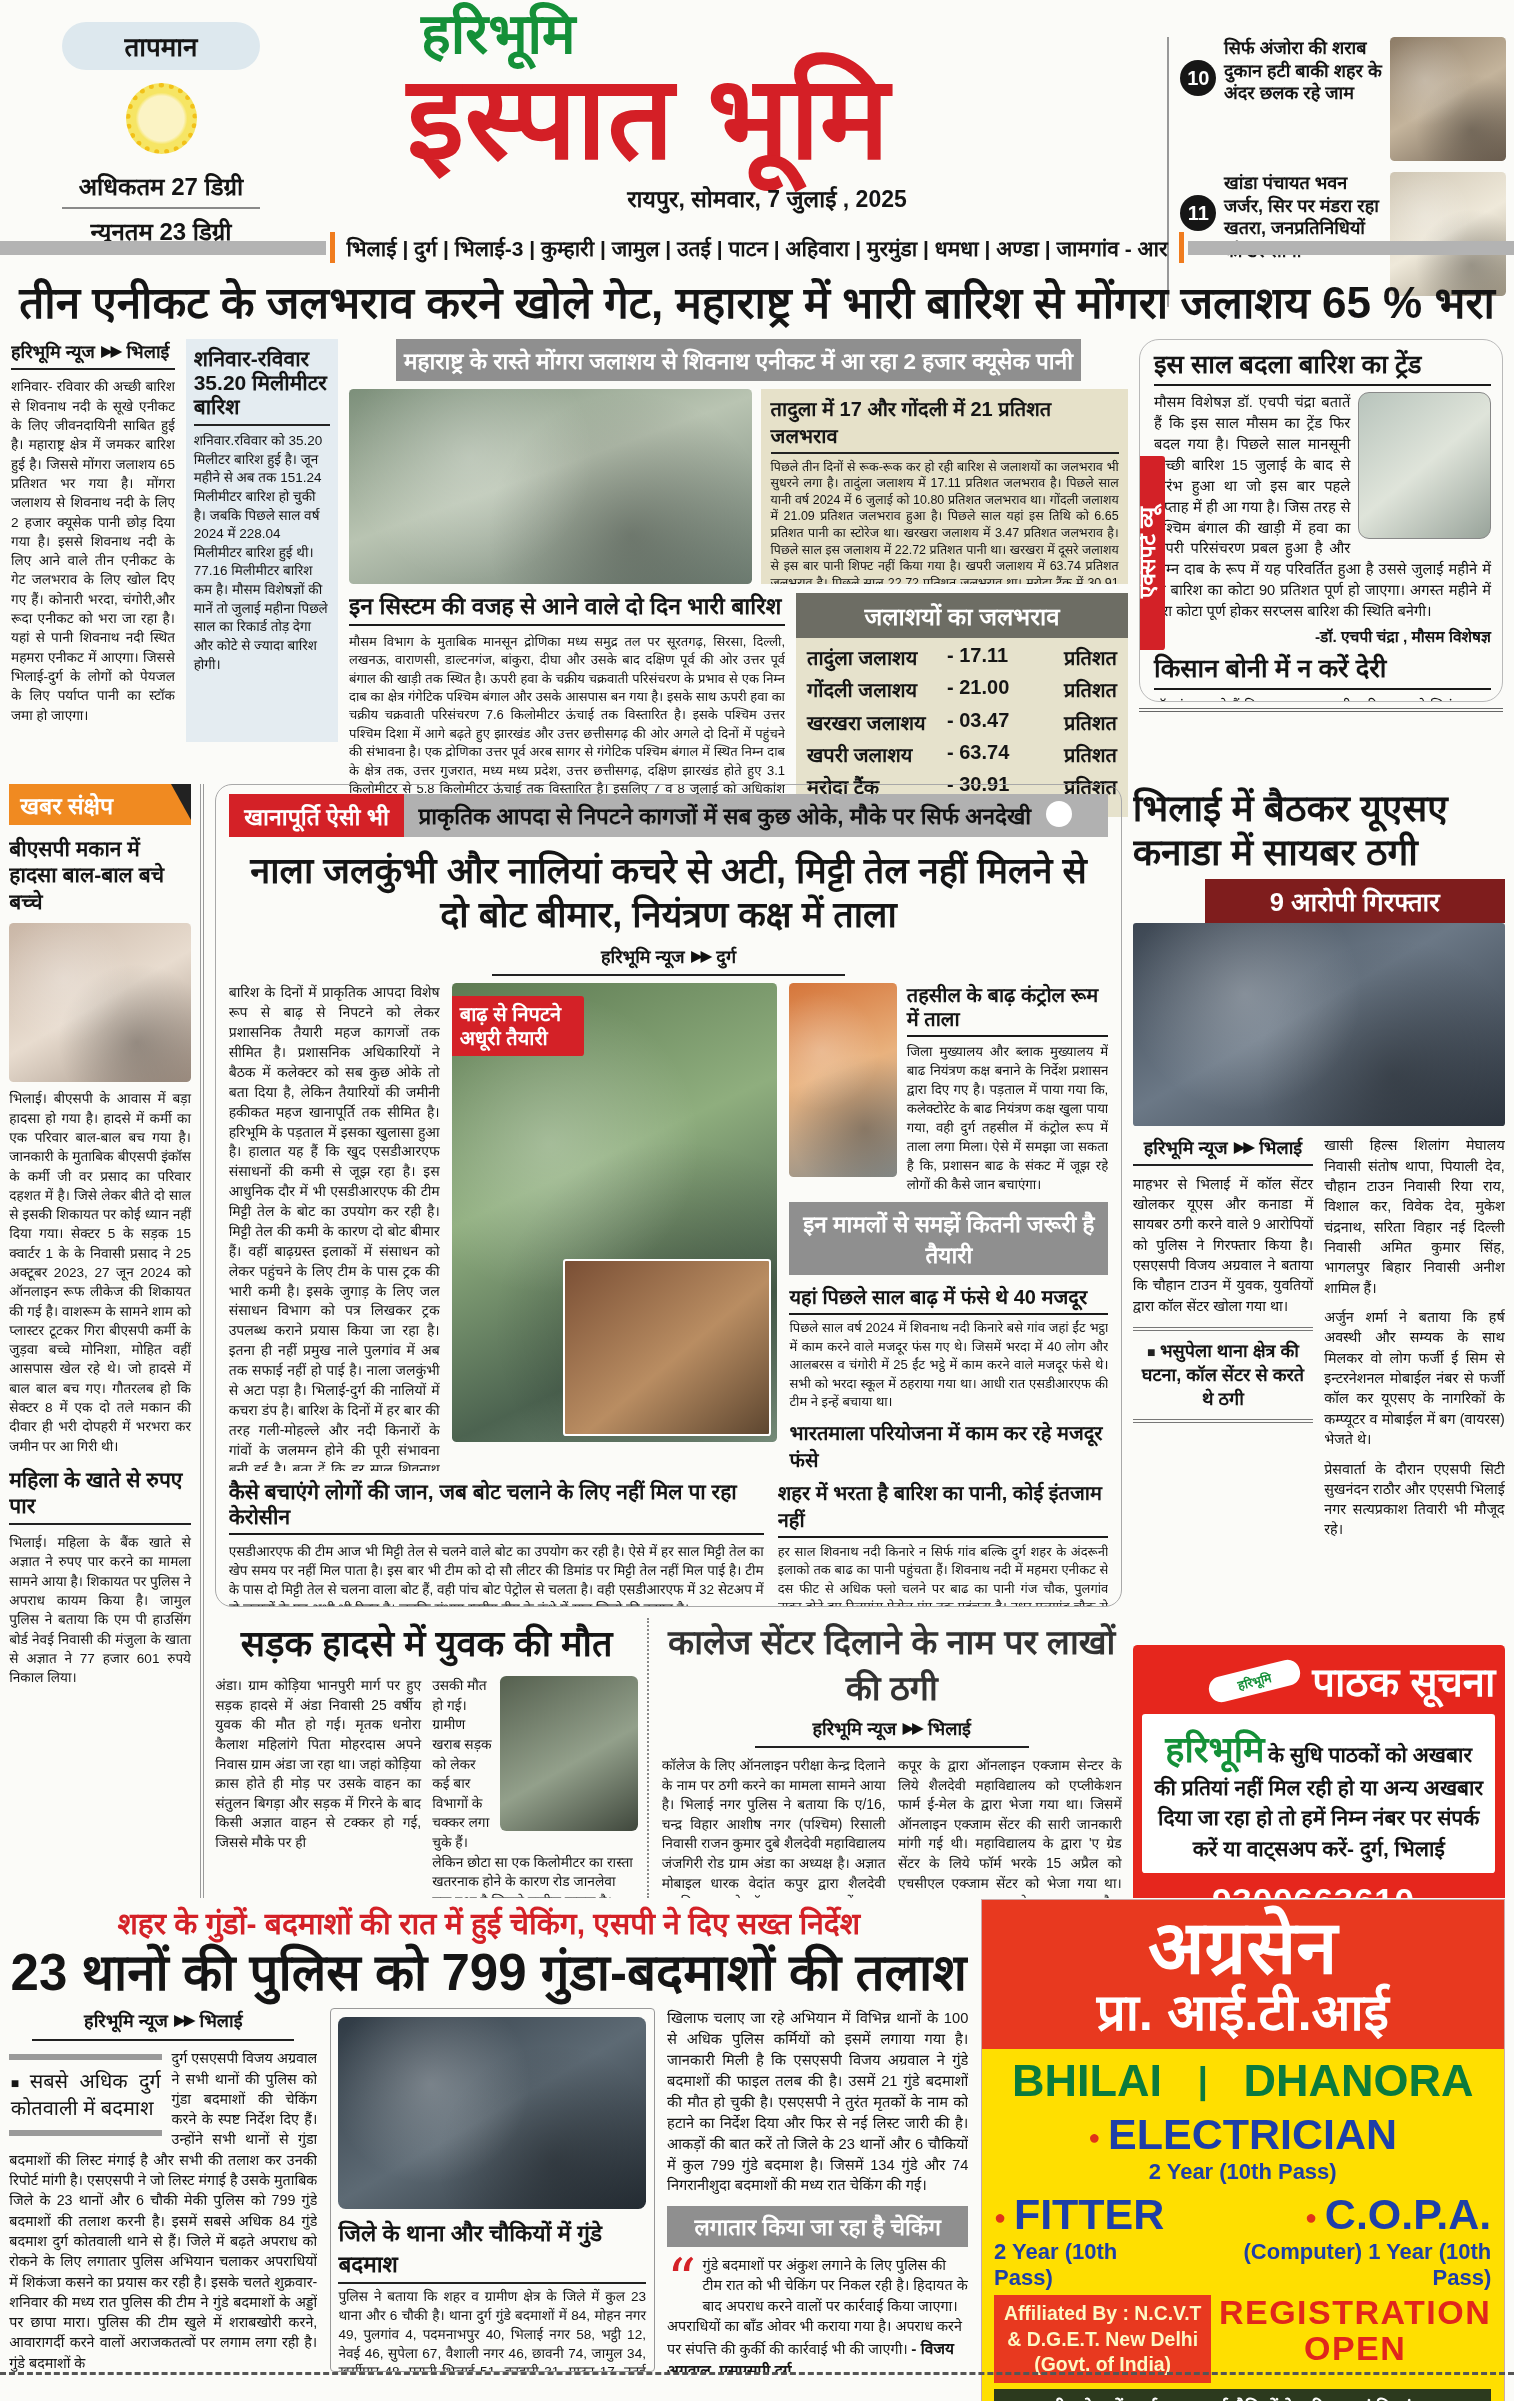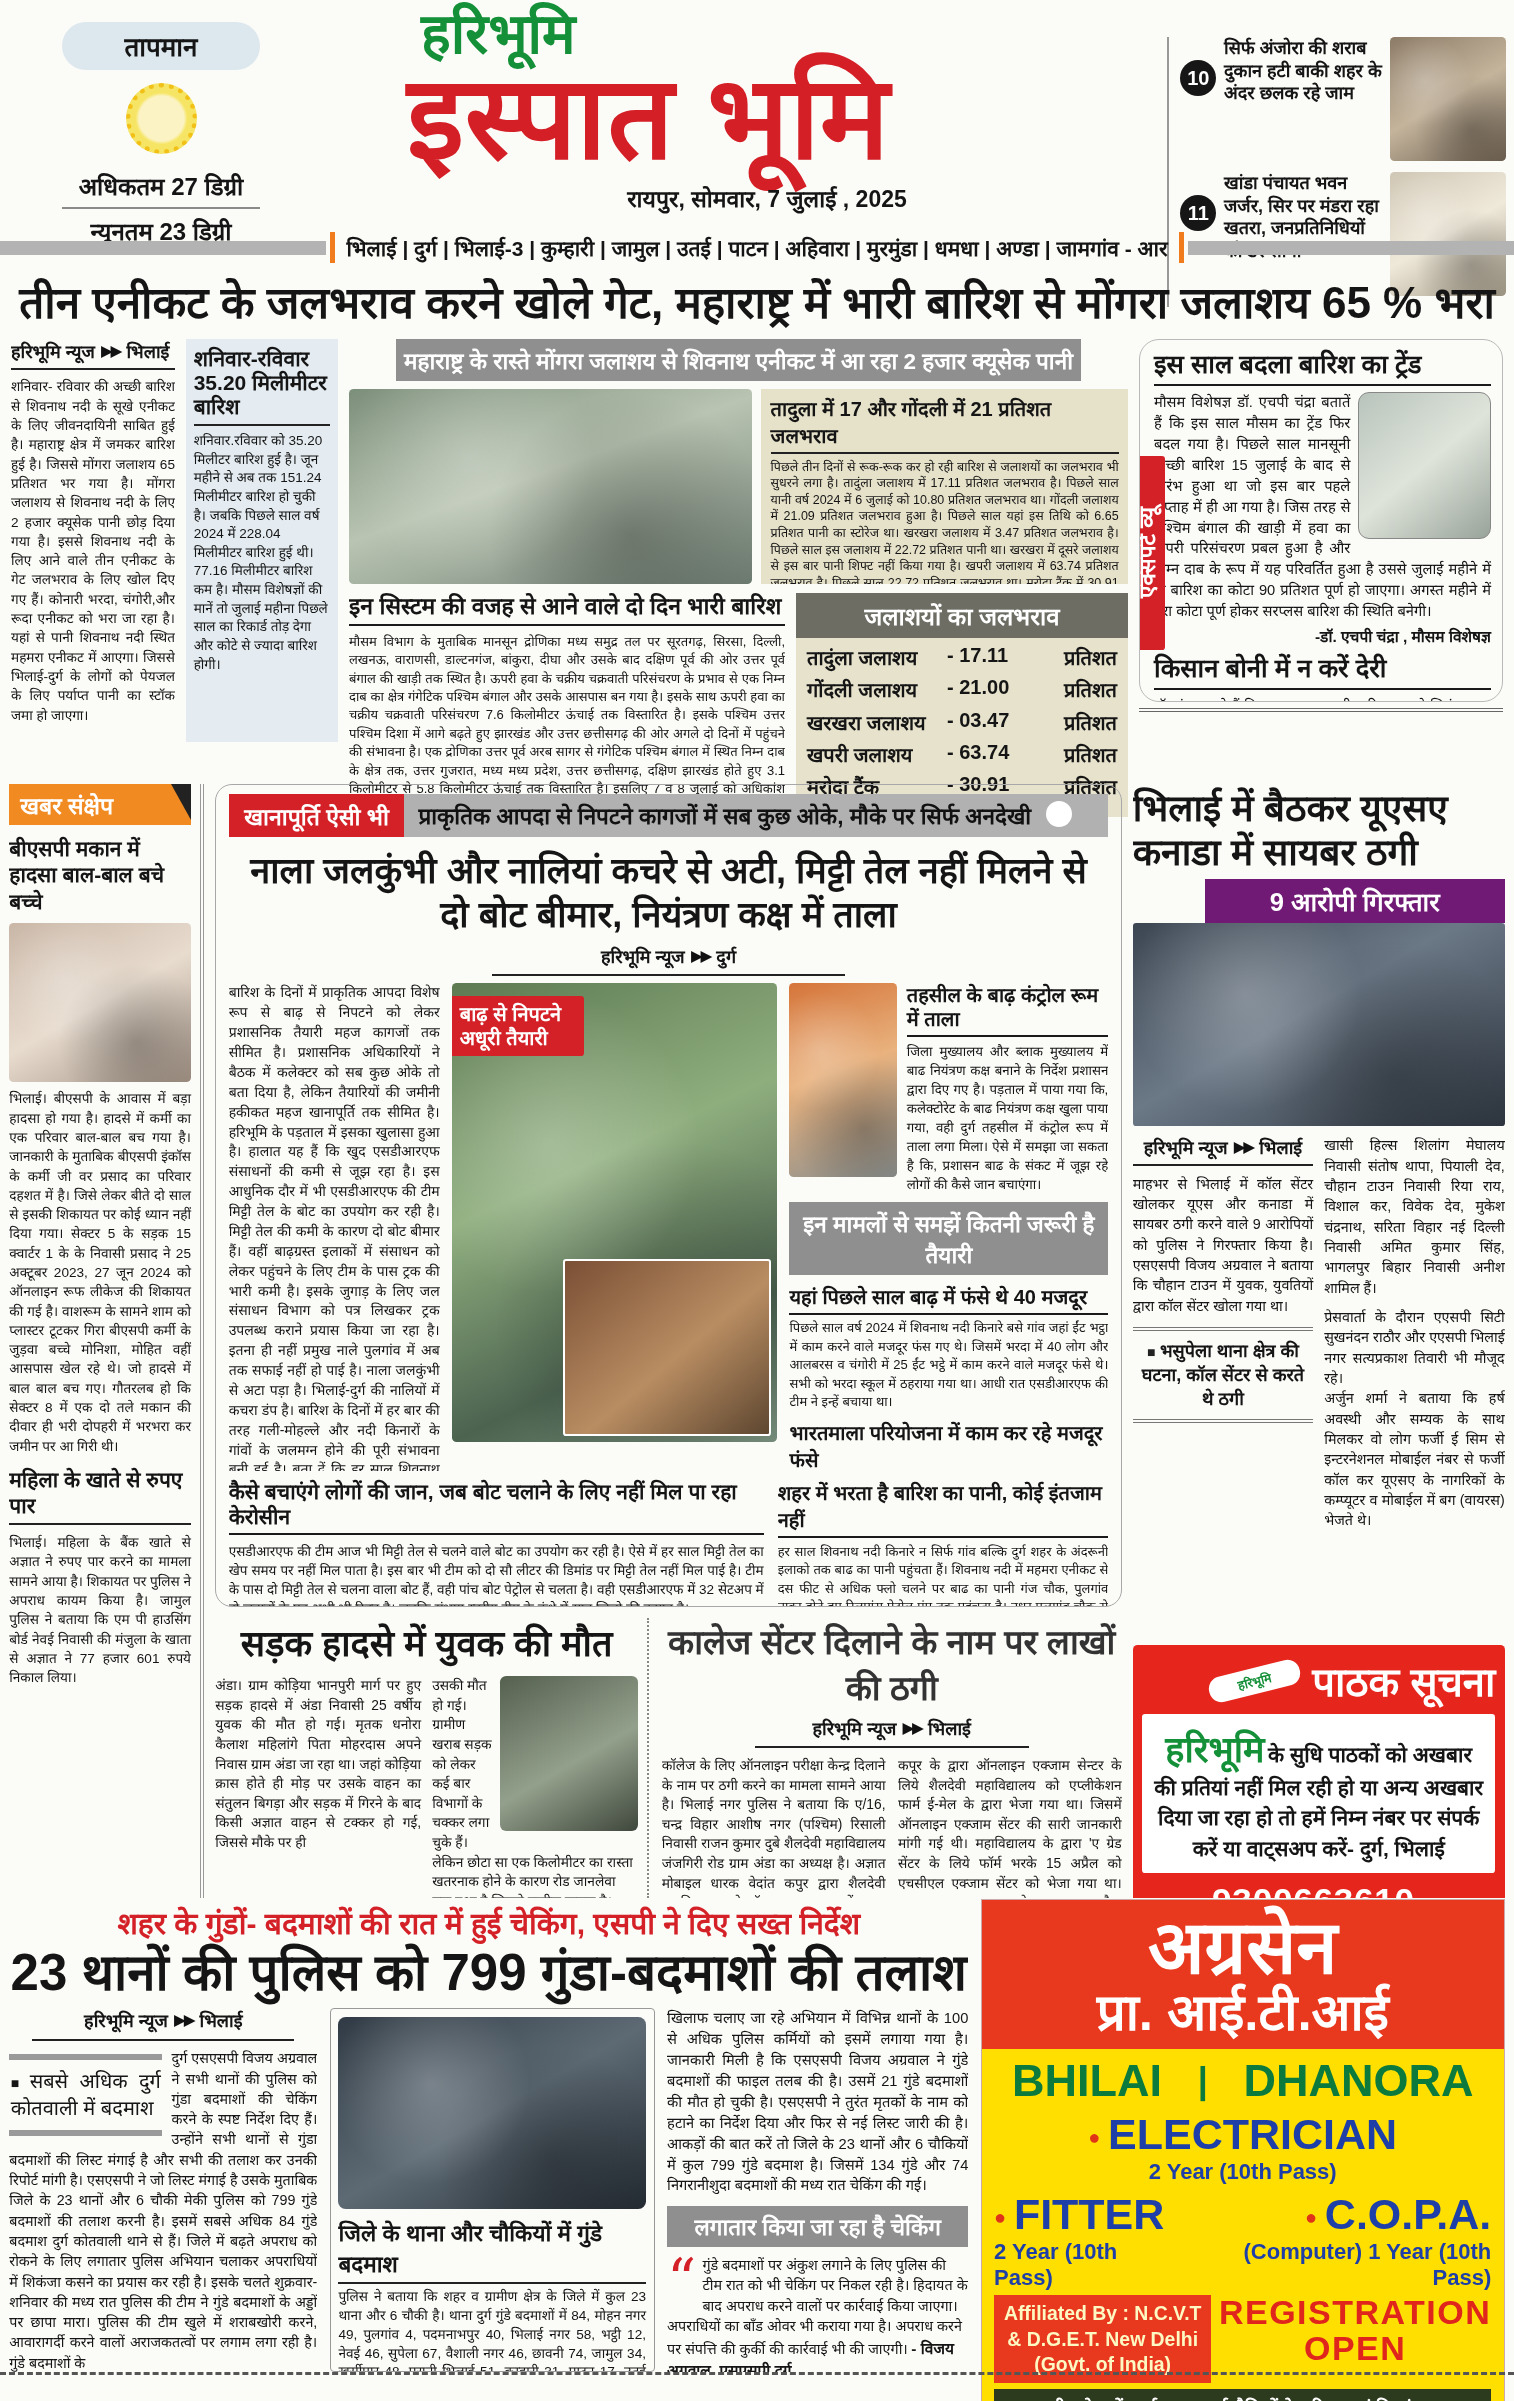--- a/index.html
+++ b/index.html
@@ -123,21 +123,21 @@
   .acc-cols { display:flex; gap:11px; }
   .acc-cols .c { flex:1; font-size:13.8px; }
   .accph { float:right; width:138px; height:155px; margin:0 0 4.6px 7.7px; background:linear-gradient(150deg,#55604f,#93a08b 55%,#3f473c); border-radius:6.2px; }
   .college { flex:1; overflow:hidden; }
   .college h2 { font-size:34px; text-align:center; color:#333; margin-bottom:6.2px; }
   .college .nala-byline { margin:0 93px 7.7px; }
   .col-cols { display:flex; gap:12.4px; }
   .col-cols .c { flex:1; font-size:13.8px; }
   .rightcol { flex:0 0 372px; display:flex; flex-direction:column; overflow:hidden; }
   .cyber h2 { font-size:37px; line-height:1.18; margin:3.1px 0 4.6px; }
-  .cyber .badge { background:#701a75; color:#fff; font-weight:bold; font-size:25.6px; text-align:center; padding:4.6px 0; margin-left:72px; }
+  .cyber .badge { background:#7f1d1d; color:#fff; font-weight:bold; font-size:25.6px; text-align:center; padding:4.6px 0; margin-left:72px; }
   .cyberph { height:203px; margin:0 0 9.3px; background:linear-gradient(150deg,#3c4652,#6b7886 45%,#2e3640); border-radius:3.1px; }
   .cyber-cols { display:flex; gap:11px; height:488px; overflow:hidden; }
   .cyber-cols .c { flex:1; font-size:14.3px; }
   .cy-bullet { border-top:4.6px double #777; border-bottom:4.6px double #777; padding:7.7px 3.1px; margin-top:11px;
                font-weight:bold; font-size:18px; text-align:center; line-height:1.35; }
   .cy-bullet .sq { color:#222; font-size:14px; margin-right:4.6px; }
   .notice { margin-top:22px; background:#e6261d; border-radius:4.6px; padding:7.7px 9.3px 9.3px; }
   .notice .nhd { display:flex; align-items:center; justify-content:flex-end; gap:11px; margin-bottom:6.2px; }
   .notice .roll { width:93px; height:26px; background:#fff; border-radius:12.4px; transform:rotate(-14deg);
                   display:flex; align-items:center; justify-content:center; color:#149038; font-weight:bold; font-size:12.4px; }
@@ -412,22 +412,22 @@
               <span>भिलाई</span>
             </div>
             <hr class="rule">
             <div class="body-text">माहभर से भिलाई में कॉल सेंटर खोलकर यूएस और कनाडा में सायबर ठगी करने वाले 9 आरोपियों को पुलिस ने गिरफ्तार किया है। एसएसपी विजय अग्रवाल ने बताया कि चौहान टाउन में युवक, युवतियों द्वारा कॉल सेंटर खोला गया था।</div>
             <div class="cy-bullet">
               <span class="sq">■</span><span>भसुपेला थाना क्षेत्र की घटना, कॉल सेंटर से करते थे ठगी</span>
             </div>
           </div>
           <div class="c">
             <p class="body-text" style="margin-bottom:9.3px;">खासी हिल्स शिलांग मेघालय निवासी संतोष थापा, पियाली देव, चौहान टाउन निवासी रिया राय, विशाल कर, विवेक देव, मुकेश चंद्रनाथ, सरिता विहार नई दिल्ली निवासी अमित कुमार सिंह, भागलपुर बिहार निवासी अनीश शामिल हैं।</p>
+            <p class="body-text" style="margin-bottom:9.3px;">अर्जुन शर्मा ने बताया कि हर्ष अवस्थी और सम्यक के साथ मिलकर वो लोग फर्जी ई सिम से इन्टरनेशनल मोबाईल नंबर से फर्जी कॉल कर यूएसए के नागरिकों के कम्प्यूटर व मोबाईल में बग (वायरस) भेजते थे।</p>
             <p class="body-text">प्रेसवार्ता के दौरान एएसपी सिटी सुखनंदन राठौर और एएसपी भिलाई नगर सत्यप्रकाश तिवारी भी मौजूद रहे।</p>
-            <p class="body-text" style="margin-bottom:9.3px;">अर्जुन शर्मा ने बताया कि हर्ष अवस्थी और सम्यक के साथ मिलकर वो लोग फर्जी ई सिम से इन्टरनेशनल मोबाईल नंबर से फर्जी कॉल कर यूएसए के नागरिकों के कम्प्यूटर व मोबाईल में बग (वायरस) भेजते थे।</p>
           </div>
         </div>
       </div>
       <div class="notice">
         <div class="nhd">
           <span class="roll">हरिभूमि</span>
           <span class="t">पाठक सूचना</span>
         </div>
         <div class="inner">
           <span class="brand-g">हरिभूमि</span>

